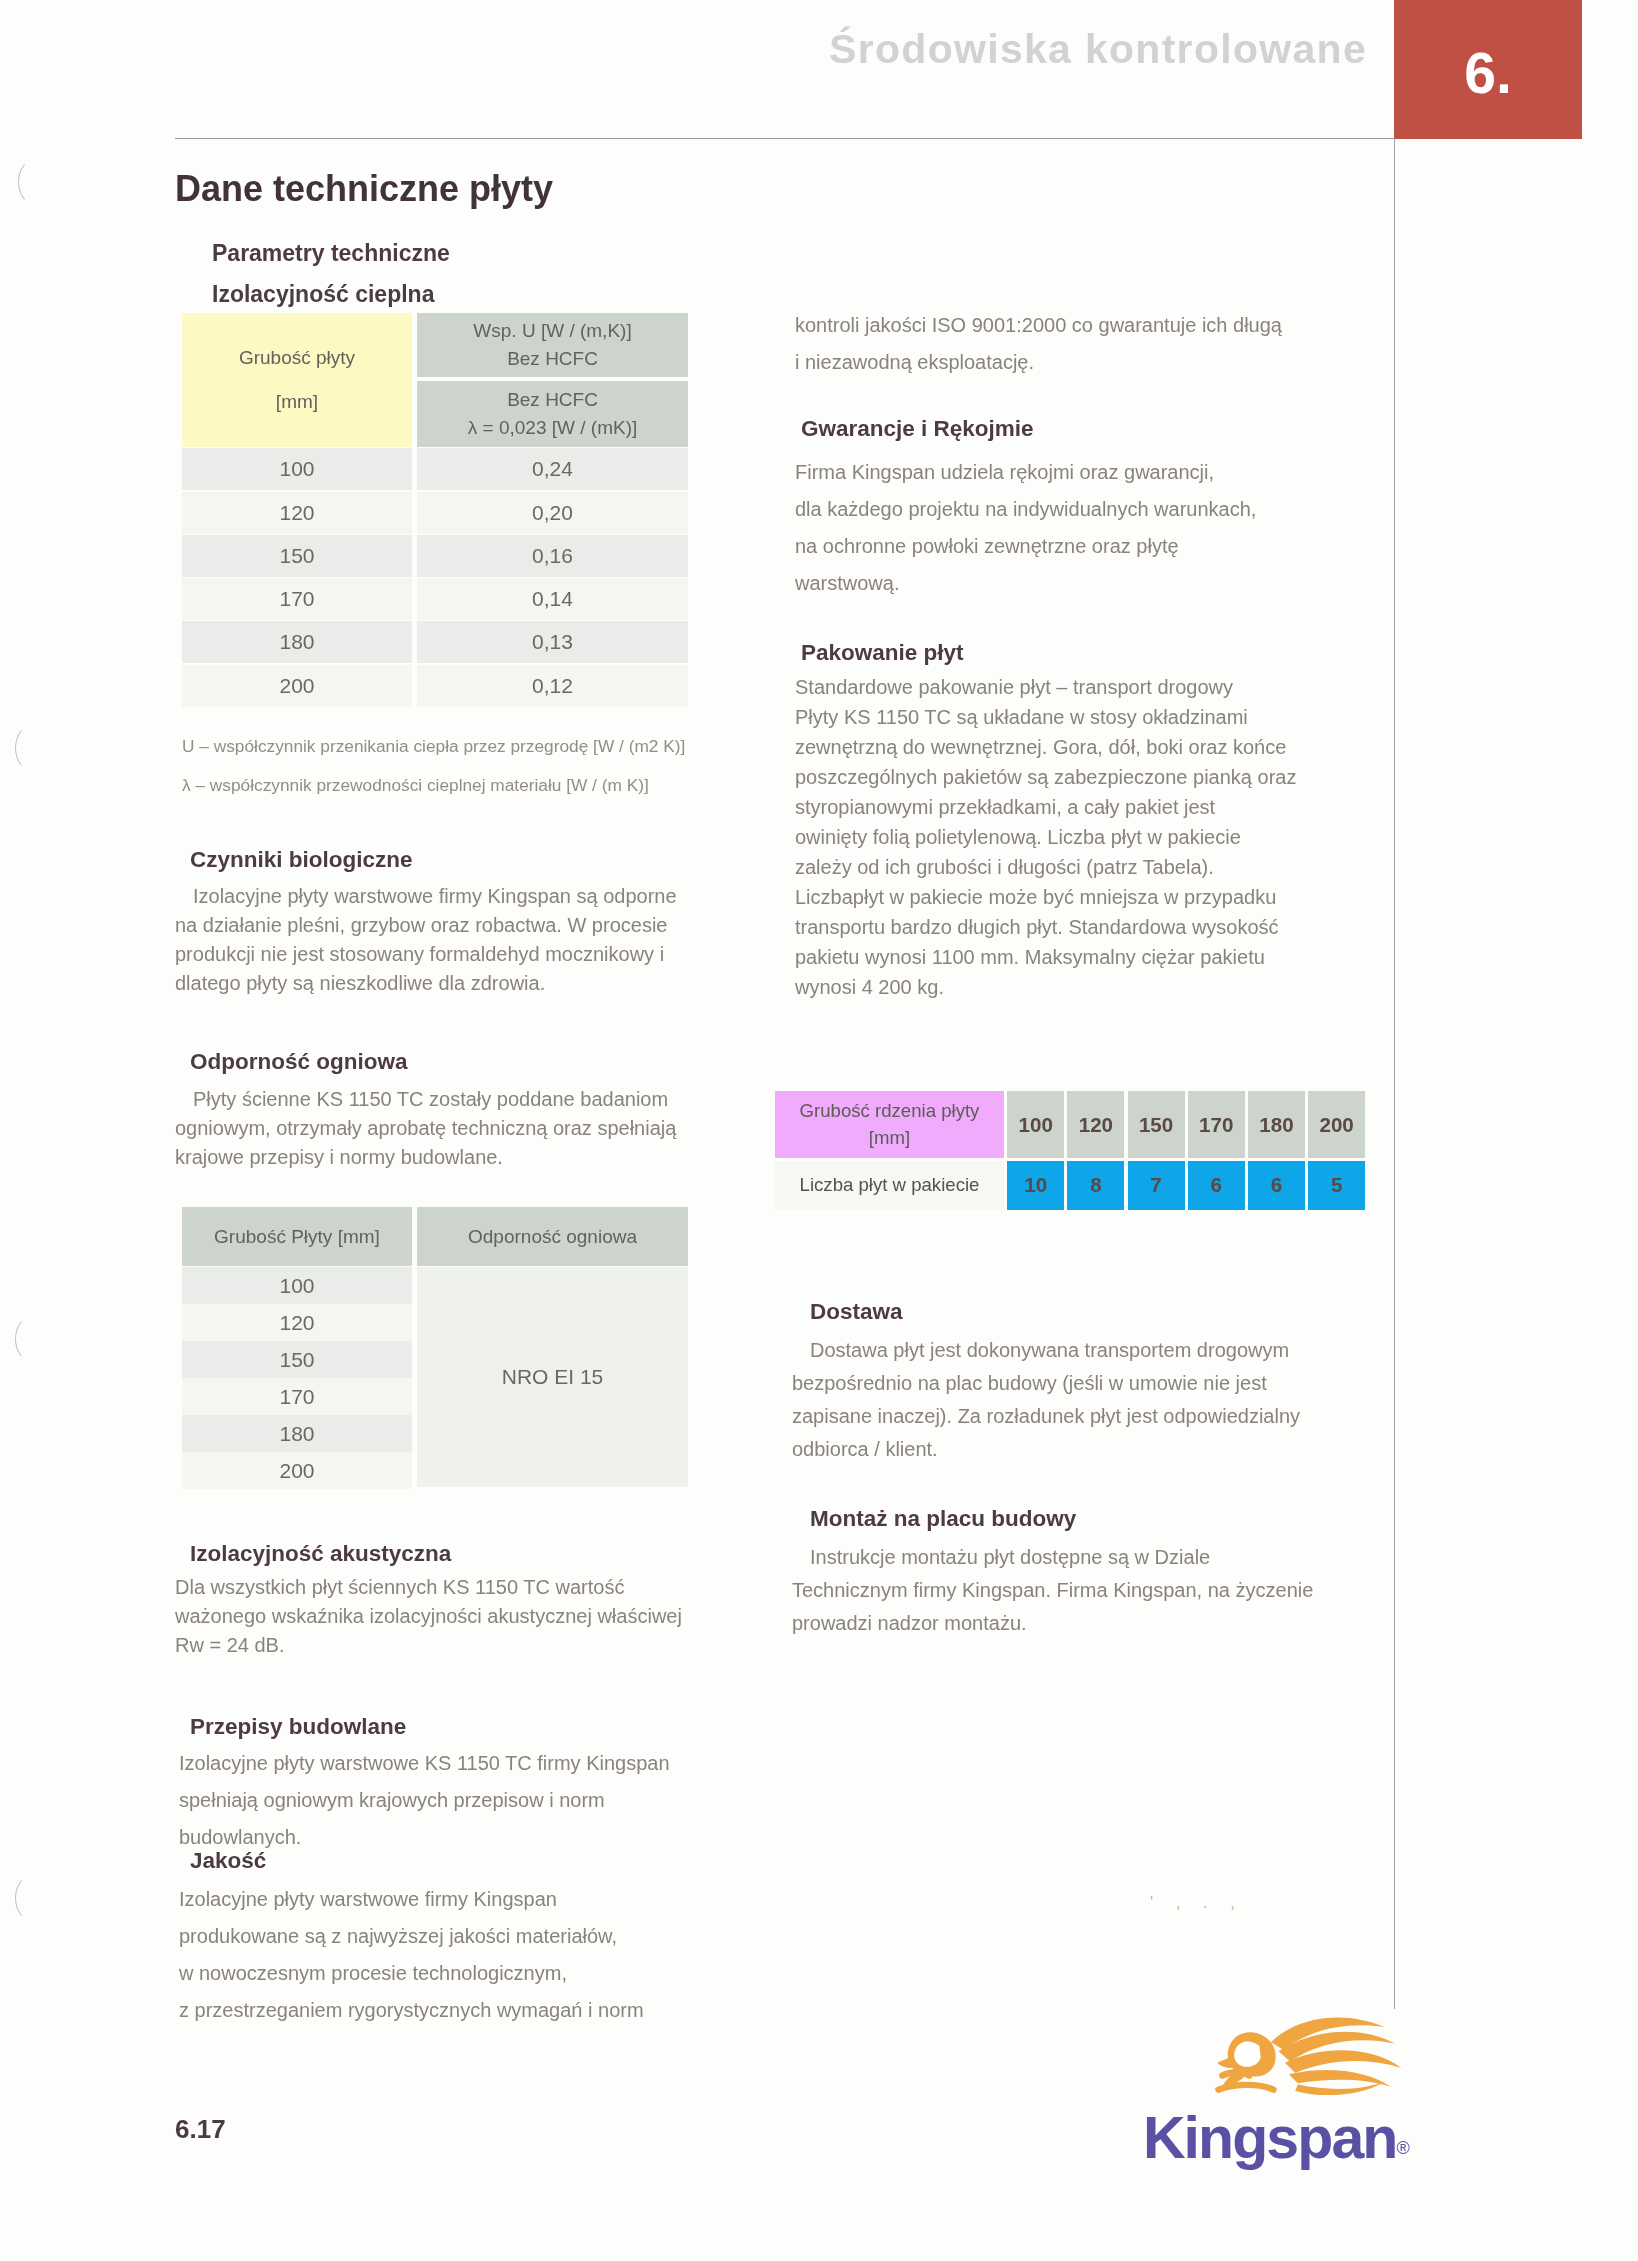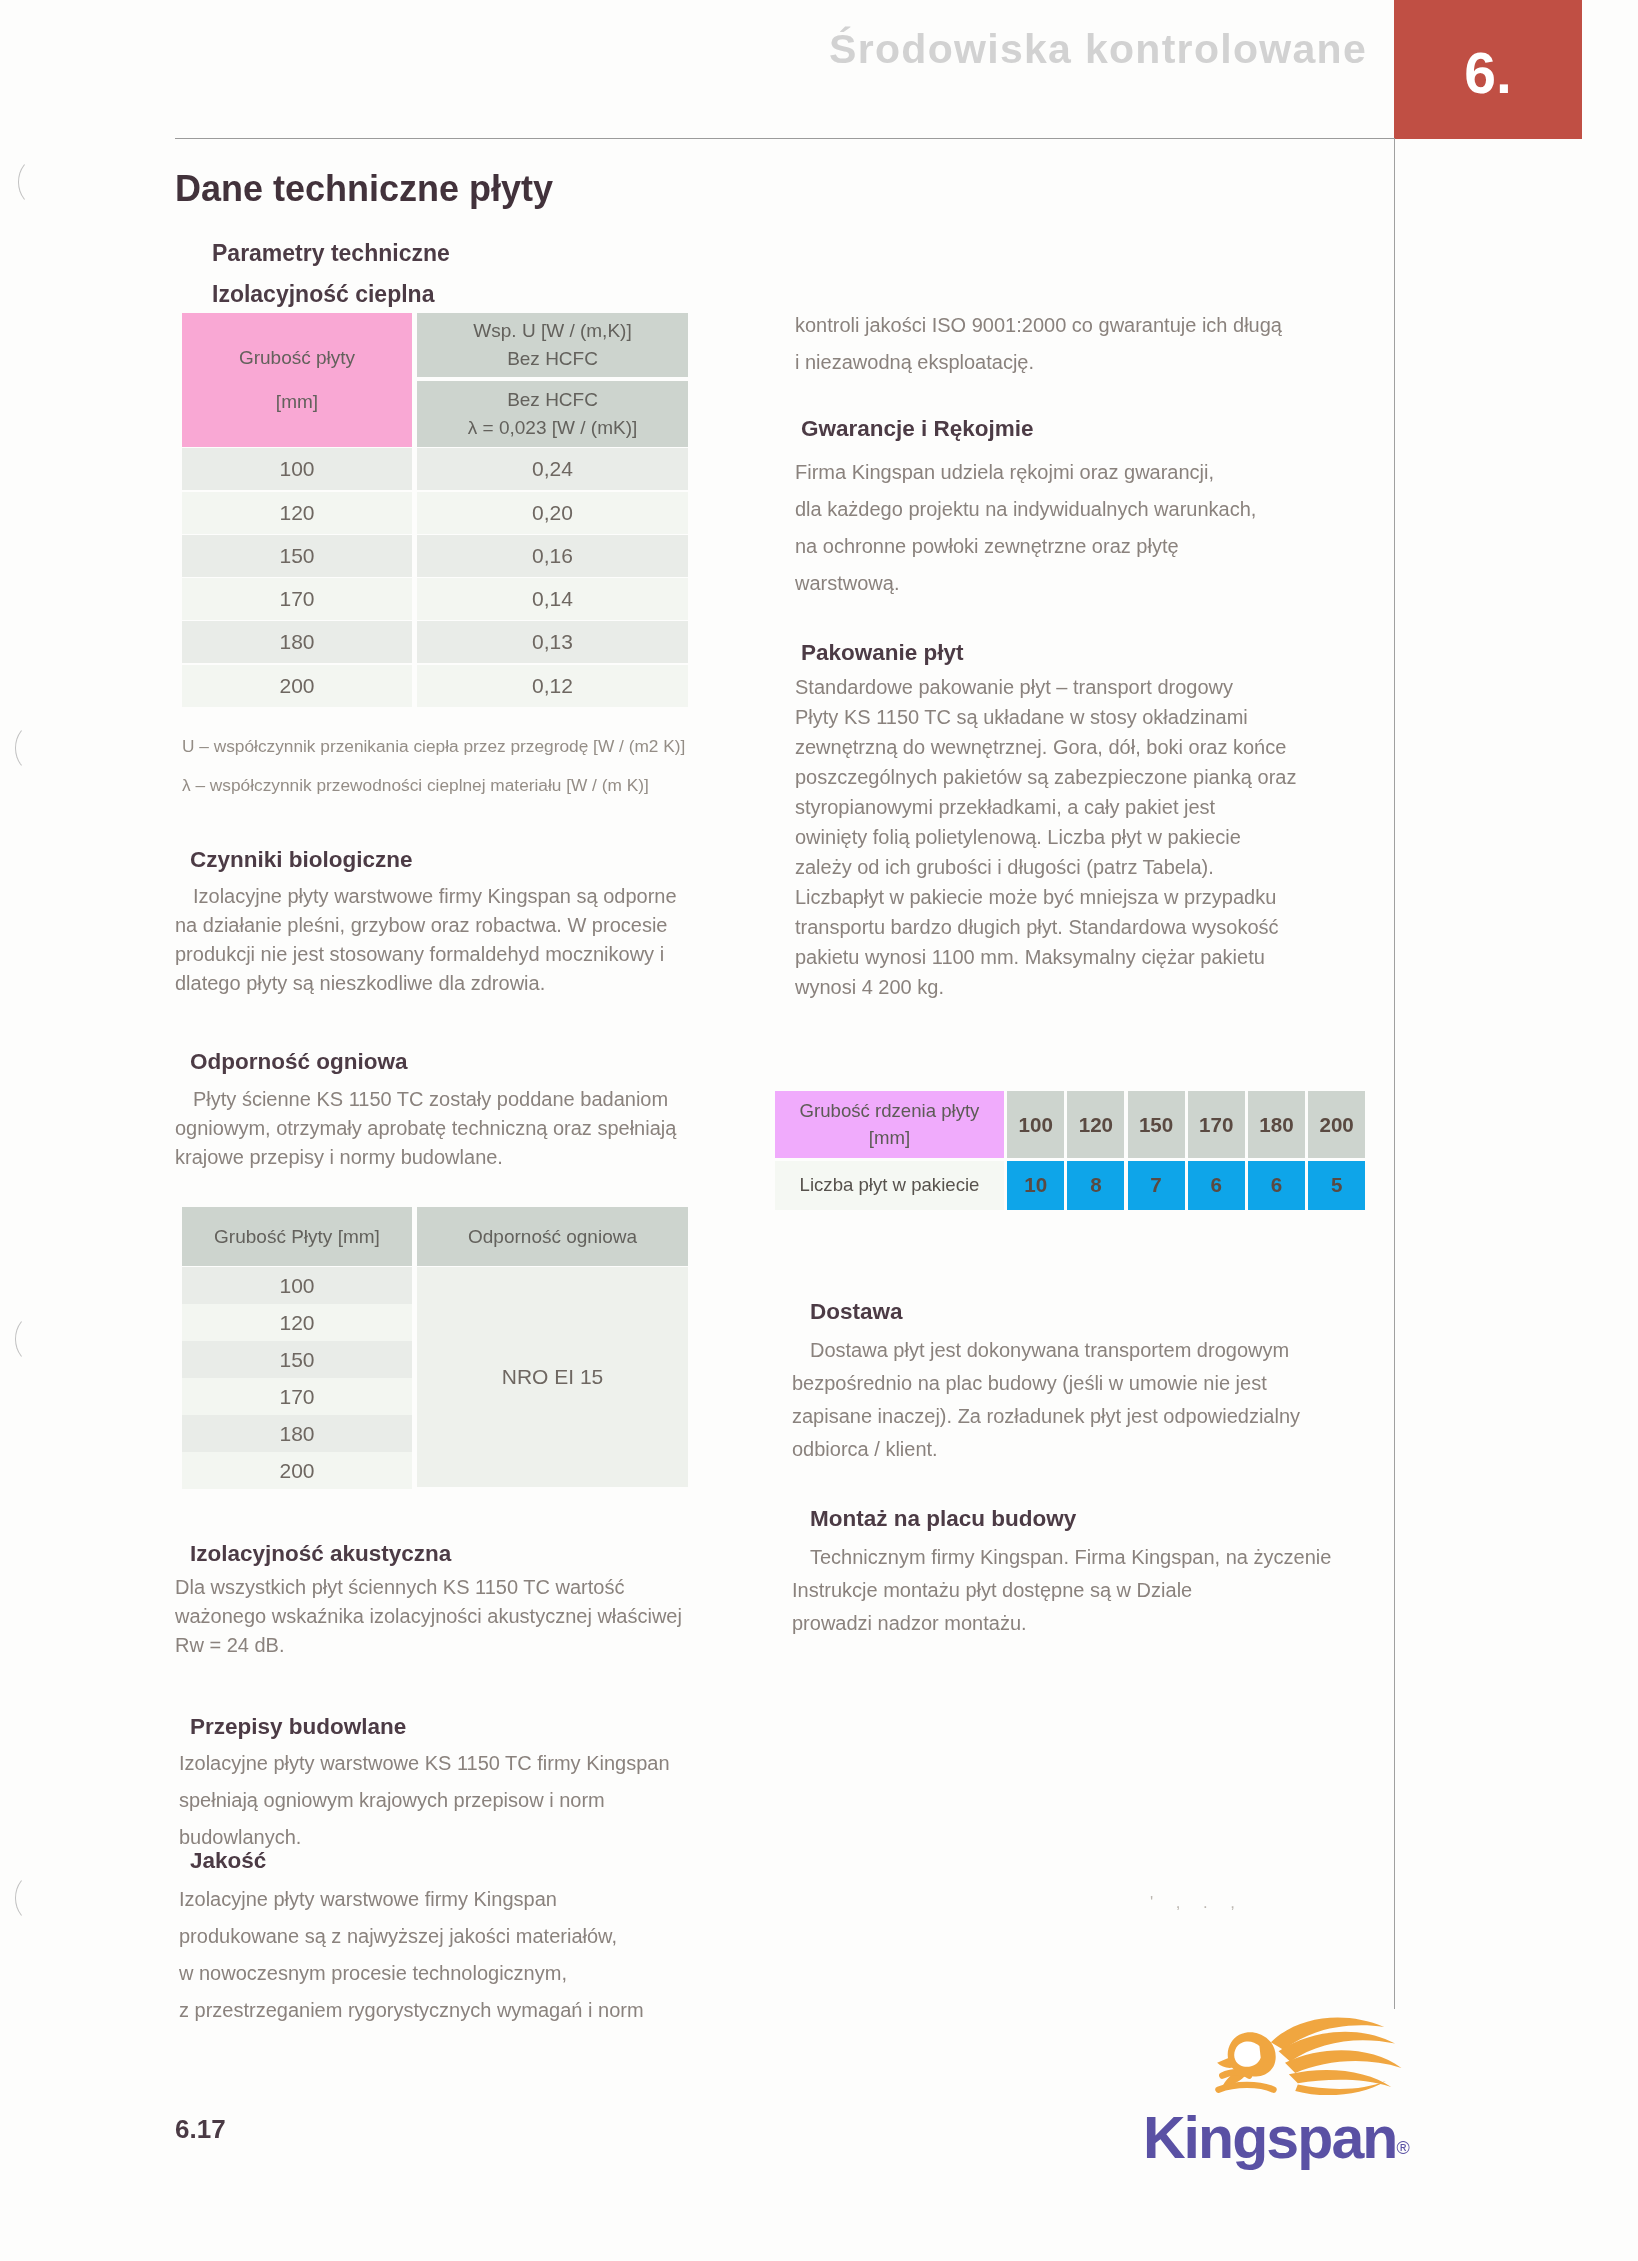--- a/index.html
+++ b/index.html
@@ -25,21 +25,21 @@
   .lh46 .pline { height:30px; line-height:30px; }
   .lh52 .pline { height:33px; line-height:33px; }
   .lh57 .pline { height:37px; line-height:37px; }
   .indent .pline:first-child { padding-left:18px; }
 
   .footnote { position:absolute; left:182px; font-size:17.3px; color:#948d86; white-space:nowrap; }
 
   
   .t1 { position:absolute; left:182px; top:313px; width:506px; }
   .t1 .hdr { display:flex; gap:5.1px; }
-  .t1 .c1h { width:230px; height:134px; background:#f9a8d4; display:flex; flex-direction:column; align-items:center; justify-content:center; gap:22px; font-size:19px; color:#63615c; }
+  .t1 .c1h { width:230px; height:134px; background:#fef9c3; display:flex; flex-direction:column; align-items:center; justify-content:center; gap:22px; font-size:19px; color:#63615c; }
   .t1 .c2h { width:271px; display:flex; flex-direction:column; gap:3.9px; }
   .t1 .c2h > div { background:#cdd4ce; display:flex; flex-direction:column; align-items:center; justify-content:center; gap:6.4px; font-size:19px; color:#63615c; }
   .t1 .c2h .top { height:64px; }
   .t1 .c2h .bot { height:66px; }
   .t1 .trow { display:flex; gap:5.1px; height:42px; margin-top:1.3px; }
   .t1 .trow > div { display:flex; align-items:center; justify-content:center; font-size:21px; color:#6e6761; }
   .t1 .trow .a { width:230px; }
   .t1 .trow .b { width:271px; }
   .shadeA > div { background:#e9ece8; }
   .shadeB > div { background:#f3f6f1; }
@@ -253,22 +253,22 @@
   <div class="heading" style="left:810px; top:1299px;">Dostawa</div>
   <div class="para lh52 indent" style="left:792px; top:1334px;">
     <div class="pline">Dostawa płyt jest dokonywana transportem drogowym</div>
     <div class="pline">bezpośrednio na plac budowy (jeśli w umowie nie jest</div>
     <div class="pline">zapisane inaczej). Za rozładunek płyt jest odpowiedzialny</div>
     <div class="pline">odbiorca / klient.</div>
   </div>
 
   <div class="heading" style="left:810px; top:1506px;">Montaż na placu budowy</div>
   <div class="para lh52 indent" style="left:792px; top:1541px;">
+    <div class="pline">Instrukcje montażu płyt dostępne są w Dziale</div>
     <div class="pline">Technicznym firmy Kingspan. Firma Kingspan, na życzenie</div>
-    <div class="pline">Instrukcje montażu płyt dostępne są w Dziale</div>
     <div class="pline">prowadzi nadzor montażu.</div>
   </div>
 
   <div class="artifact">'  ,  .  ,</div>
 
   <div class="pagenum">6.17</div>
 
   <div class="logo">
     <svg width="244" height="96" viewBox="0 0 380 150">
       <g fill="#f0a640">

